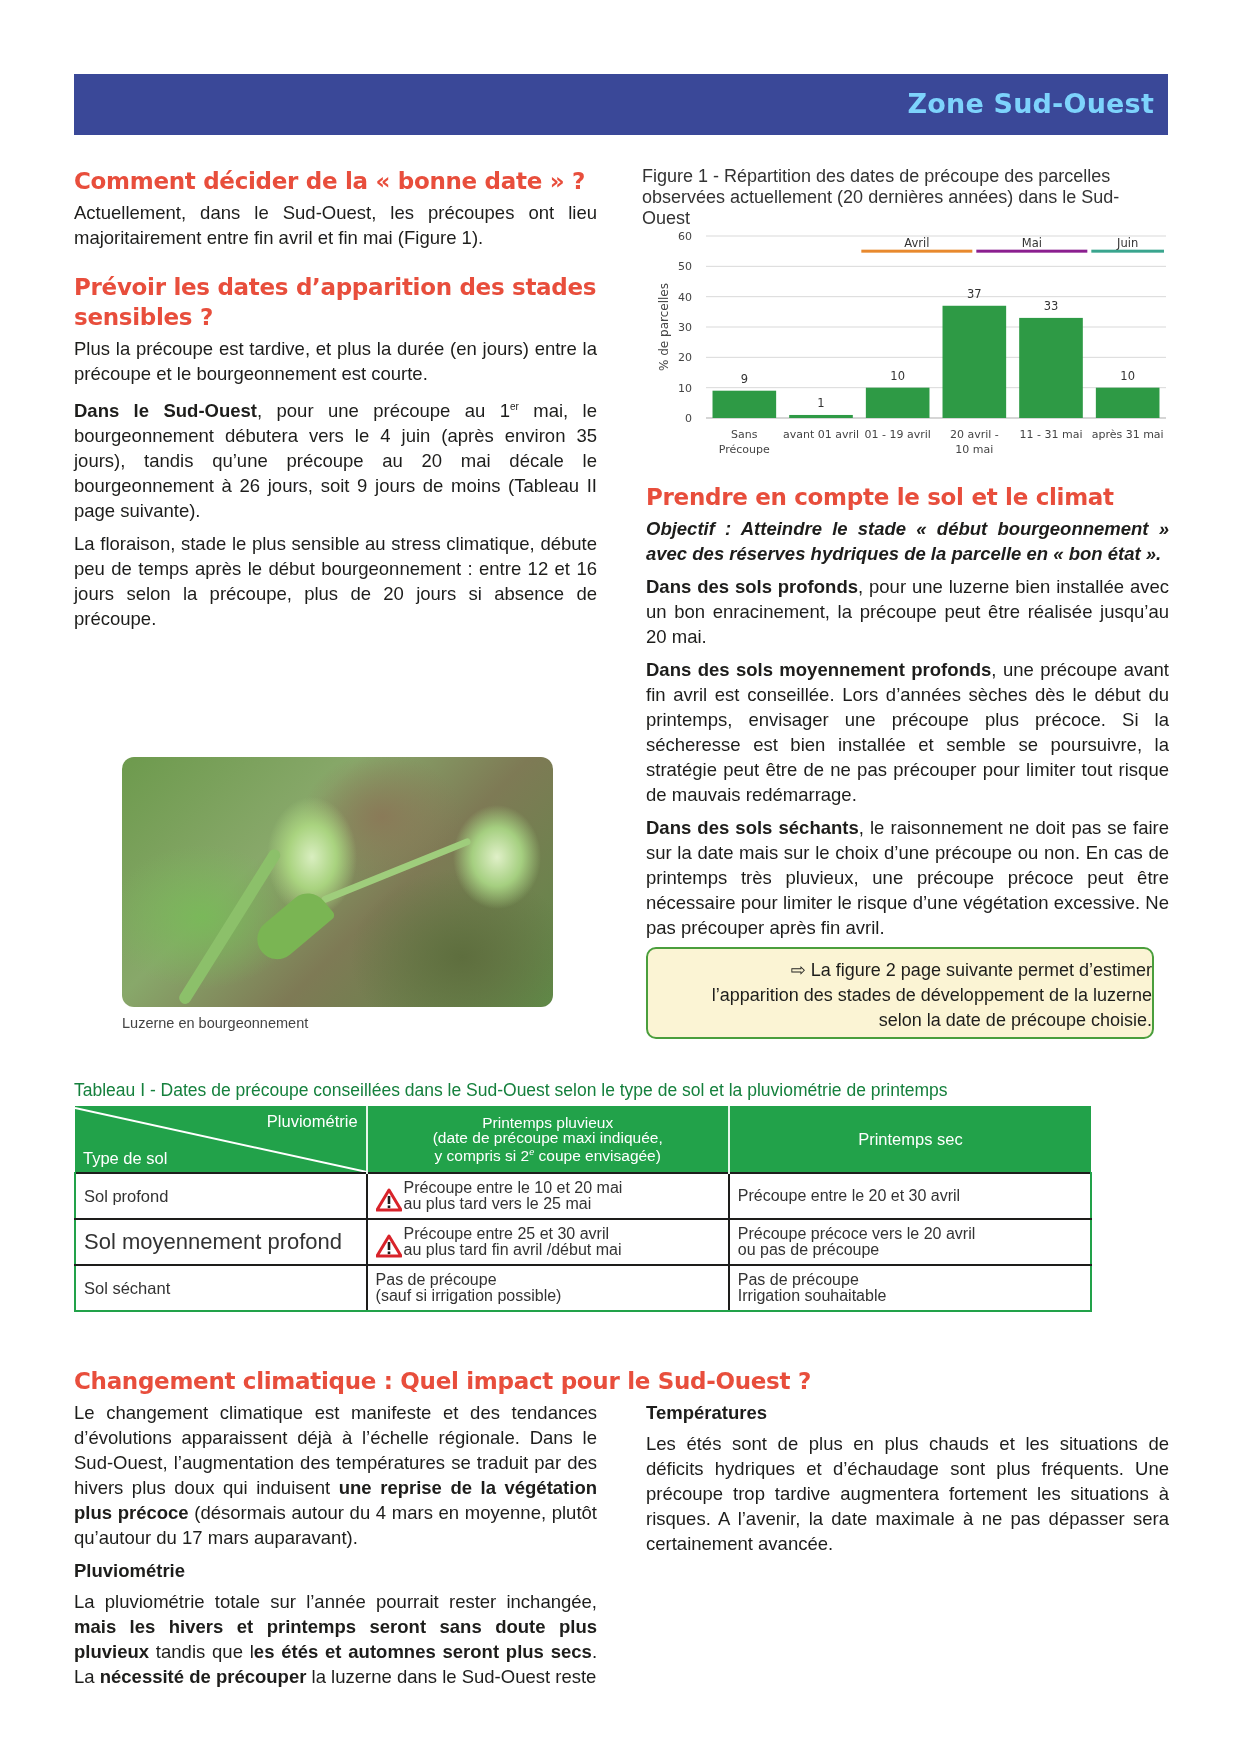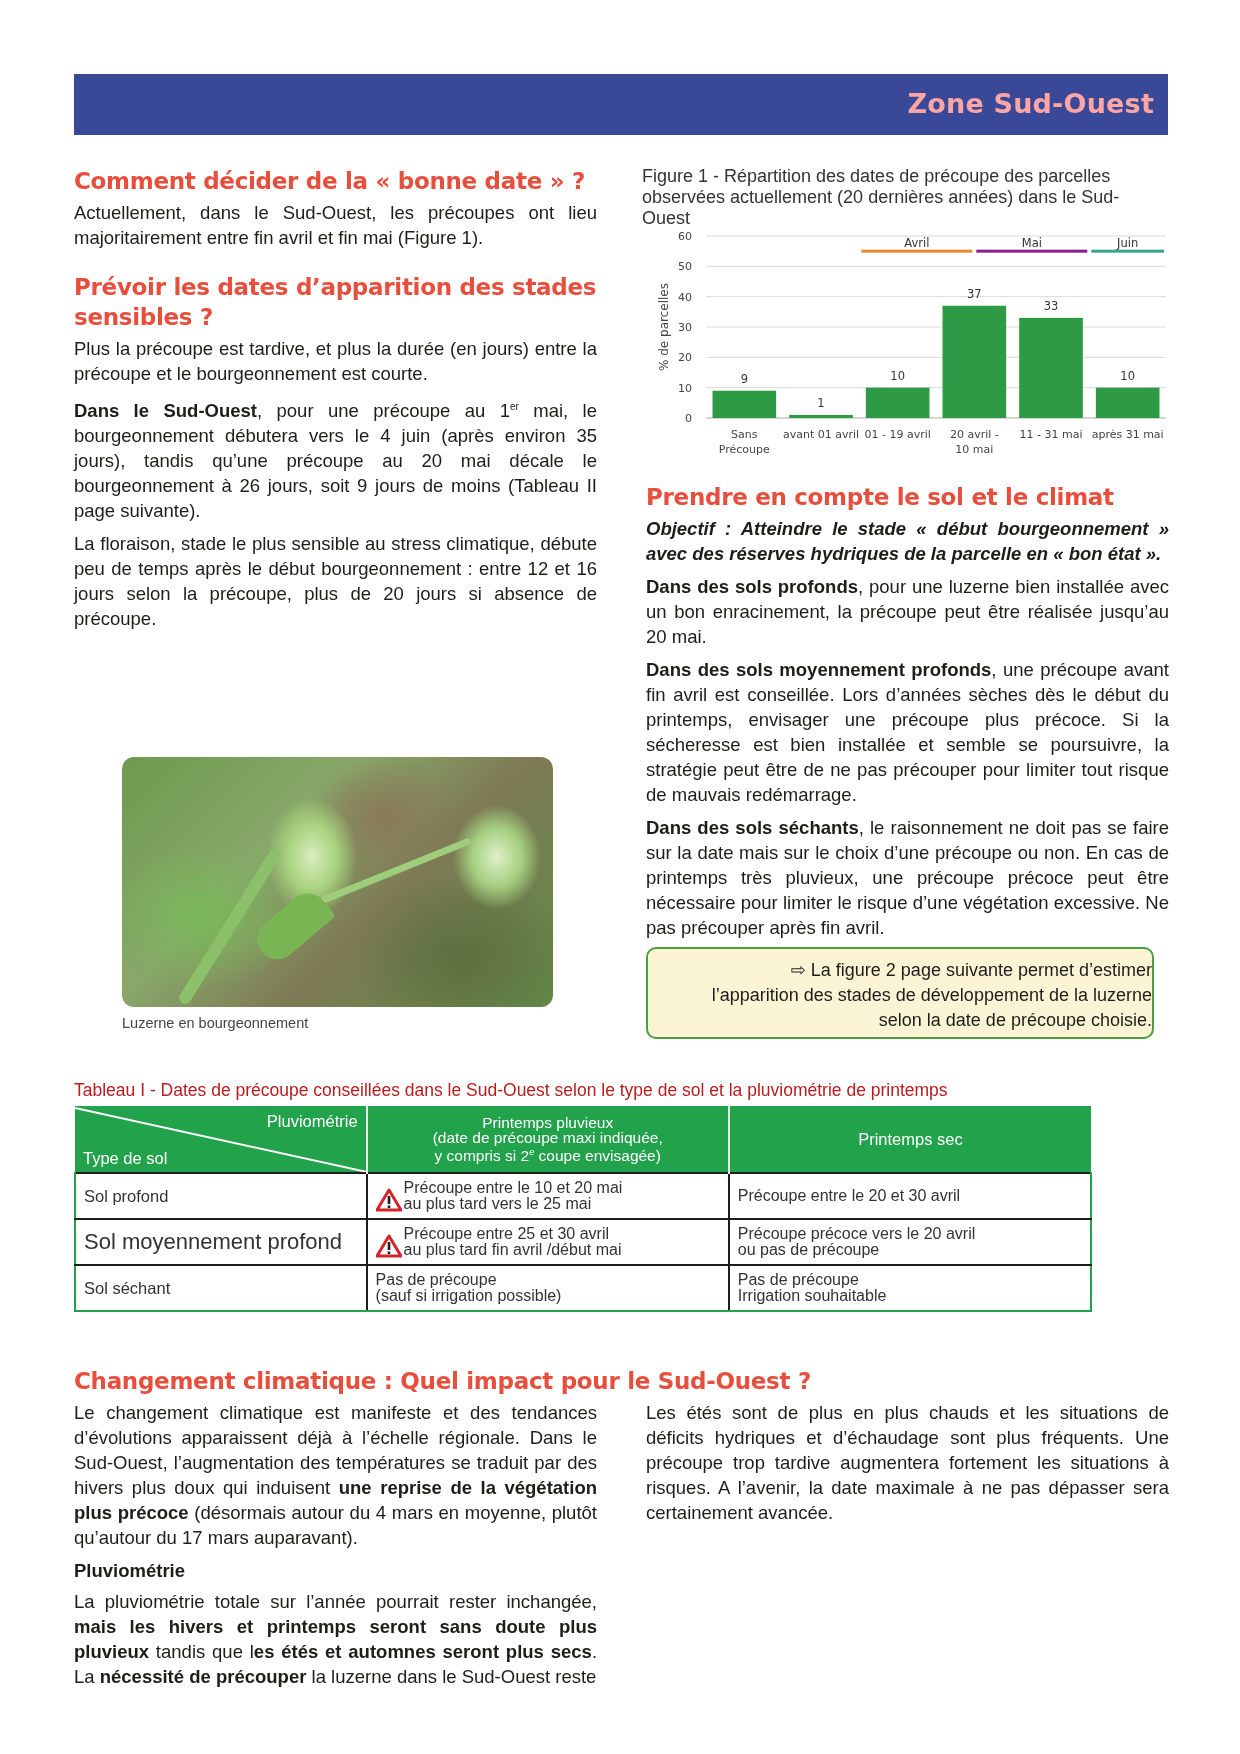--- a/index.html
+++ b/index.html
@@ -1,20 +1,20 @@
 <!DOCTYPE html>
 <html><head>
 <meta charset="utf-8">
 <style>
   html, body { margin: 0; padding: 0; background: #ffffff; }
   body { width: 1240px; height: 1754px; position: relative; overflow: hidden;
          font-family: "Liberation Sans", sans-serif; color: #1d1d1b; }
   .banner { position: absolute; left: 74px; top: 74px; width: 1094px; height: 61px;
             background: #3a4898; }
-  .banner-title { position: absolute; right: 14px; top: 14px; color: #fca5a5;
+  .banner-title { position: absolute; right: 14px; top: 14px; color: #7dd3fc;
                   font-weight: bold; font-size: 27px; font-family: "DejaVu Sans", sans-serif; letter-spacing: 0.2px; }
   .col { position: absolute; }
   .h2 { color: #e84e3c; font-weight: bold; font-size: 23px; line-height: 30px; margin: 0 0 4px 0;
         font-family: "DejaVu Sans", sans-serif; letter-spacing: -0.3px; }
   .p { font-size: 18.5px; line-height: 25px; margin: 0 0 8px 0; text-align: justify; }
   .p b { font-weight: bold; }
   .sub { font-weight: bold; font-size: 18.5px; line-height: 25px; margin: 0 0 6px 0; }
   .italic-bold { font-style: italic; font-weight: bold; }
   .photo { position: absolute; left: 122px; top: 757px; width: 431px; height: 250px;
            border-radius: 12px; overflow: hidden;
@@ -24,21 +24,21 @@
              radial-gradient(ellipse 120px 90px at 80px 160px, #7ab85a 0%, rgba(90,140,60,0) 80%),
              radial-gradient(ellipse 140px 110px at 340px 200px, #5e6e3e 0%, rgba(90,100,60,0) 80%),
              radial-gradient(ellipse 100px 80px at 260px 60px, #8a7a58 0%, rgba(130,110,80,0) 80%),
              linear-gradient(135deg, #6d9a4d 0%, #88a86a 35%, #7e7a55 60%, #5f8a47 100%); }
   .stem { position: absolute; background: #8cc06a; border-radius: 6px; transform-origin: left center; }
   .caption { position: absolute; left: 122px; top: 1015px; font-size: 14.5px; color: #444; }
   .fig-title { position: absolute; left: 642px; top: 166px; width: 520px; font-size: 18px; line-height: 21px; color: #333; }
   .callout { position: absolute; left: 646px; top: 947px; width: 508px; height: 92px;
              background: #fbf4d4; border: 2.5px solid #4a9e3c; border-radius: 10px;
              text-align: right; font-size: 18px; line-height: 25px; padding-top: 9px; box-sizing: border-box; }
-  .tbl-title { position: absolute; left: 74px; top: 1080px; font-size: 17.5px; color: #b91c1c; }
+  .tbl-title { position: absolute; left: 74px; top: 1080px; font-size: 17.5px; color: #15803d; }
   table.t { position: absolute; left: 74px; top: 1106px; width: 1018px; border-collapse: collapse;
             font-size: 16px; color: #333; }
   table.t th { background: #22a24a; color: #fff; font-weight: normal; height: 66px; padding: 0; position: relative; }
   table.t td { border: 2px solid #1d1d1b; height: 44px; padding: 0 8px; line-height: 16px; vertical-align: middle; }
   table.t tr td:first-child { border-left: 2px solid #22a24a; }
   table.t tr td:last-child { border-right: 2px solid #22a24a; }
   table.t tr:last-child td { border-bottom: 2px solid #22a24a; }
   .warn { display: inline-block; vertical-align: middle; margin-right: 2px; }
   .cellflex { display: flex; align-items: flex-end; }
   svg text { font-family: "DejaVu Sans", sans-serif; }
@@ -224,14 +224,15 @@
 
 <div class="col" style="left:74px; top:1366px; width:1094px;">
   <div class="h2">Changement climatique : Quel impact pour le Sud-Ouest ?</div>
 </div>
 <div class="col" style="left:74px; top:1400px; width:523px;">
   <p class="p"><span>Le changement climatique est manifeste et des tendances d’évolutions apparaissent déjà à l’échelle régionale. Dans le Sud-Ouest, l’augmentation des températures se traduit par des hivers plus doux qui induisent </span><b>une reprise de la végétation plus précoce</b><span> (désormais autour du 4 mars en moyenne, plutôt qu’autour du 17 mars auparavant).</span></p>
   <div class="sub">Pluviométrie</div>
   <p class="p"><span>La pluviométrie totale sur l’année pourrait rester inchangée, </span><b>mais les hivers et printemps seront sans doute plus pluvieux</b><span> tandis que l</span><b>es étés et automnes seront plus secs</b><span>. La </span><b>nécessité de précouper</b><span> la luzerne dans le Sud-Ouest reste</span></p>
 </div>
 <div class="col" style="left:646px; top:1400px; width:523px;">
+  <div class="sub">Températures</div>
   <p class="p">Les étés sont de plus en plus chauds et les situations de déficits hydriques et d’échaudage sont plus fréquents. Une précoupe trop tardive augmentera fortement les situations à risques. A l’avenir, la date maximale à ne pas dépasser sera certainement avancée.</p>
 </div>
 
 </body></html>

